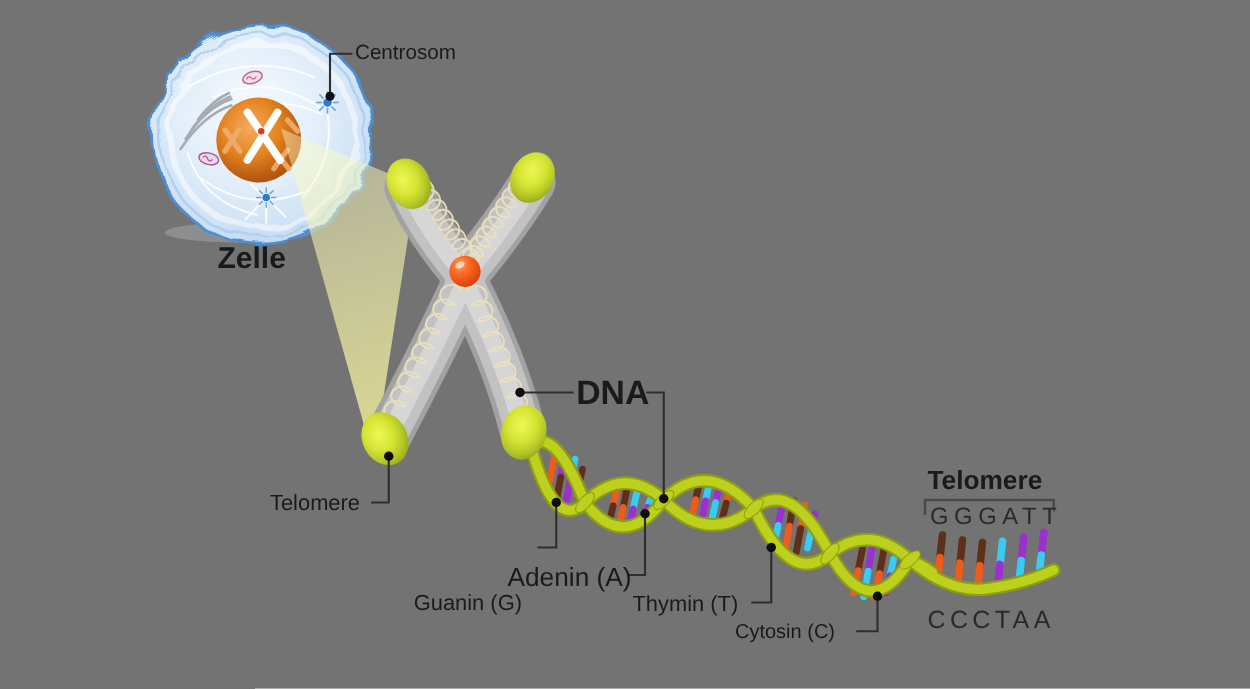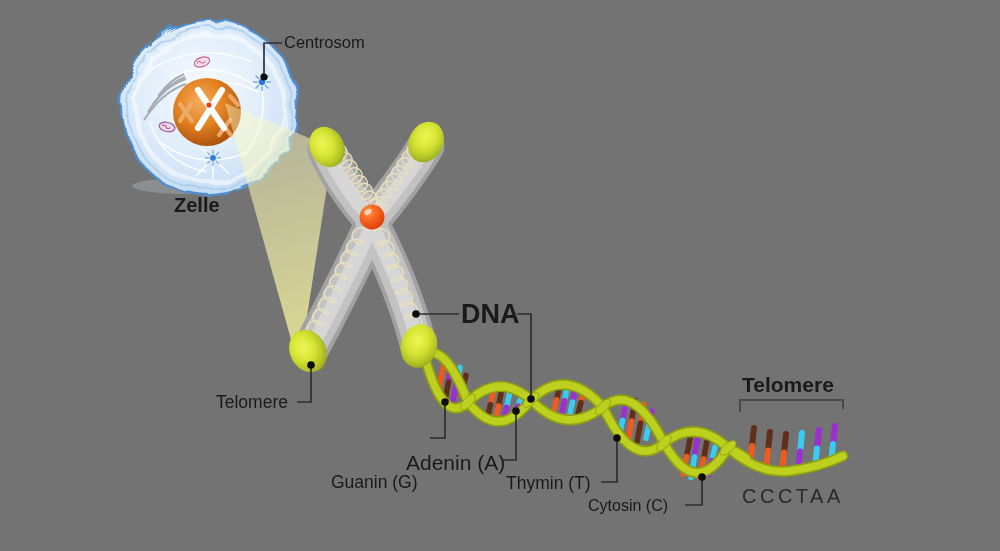--- a/index.html
+++ b/index.html
@@ -272,23 +272,24 @@
     <circle class="dot" cx="702" cy="477" r="3.8"></circle>
     <path class="conn" d="M459,314 L416,314"></path>
     <circle class="dot" cx="416" cy="314" r="3.8"></circle>
     <path class="conn" d="M517,314 L531,314 L531,401"></path>
     <circle class="dot" cx="531" cy="399" r="3.8"></circle>
     <path d="M740,412 L740,400 L843,400 L843,409" stroke="#4a4a4a" stroke-width="2" fill="none"></path>
   </g>
 </svg>
 
 <div class="lbl" style="left:284px;top:33px;font-size:16.5px;">Centrosom</div>
-<div class="lbl b" style="left:174px;top:194px;font-size:20px;">Zelle</div>
+<div class="lbl b" style="left:174px;top:194px;font-size:24px;">Zelle</div>
 <div class="lbl b" style="left:461px;top:300px;font-size:27px;">DNA</div>
 <div class="lbl" style="left:216px;top:393px;font-size:17.5px;">Telomere</div>
 <div class="lbl" style="left:331px;top:429px;font-size:17.5px;margin-top:44px;">Guanin (G)</div>
 <div class="lbl" style="left:406px;top:451px;font-size:21px;">Adenin (A)</div>
 <div class="lbl" style="left:506px;top:474px;font-size:17.5px;text-align:right;">Thymin (T)</div>
 <div class="lbl" style="left:588px;top:497px;font-size:16px;">Cytosin (C)</div>
 <div class="lbl b" style="left:742px;top:373px;font-size:21px;">Telomere</div>
+<div class="lbl" style="left:744px;top:404px;font-size:19px;letter-spacing:4.5px;color:#2a2a2a;">GGGATT</div>
 <div class="lbl" style="left:742px;top:485px;font-size:20px;letter-spacing:3.5px;color:#2a2a2a;">CCCTAA</div>
 
 </div>
 
 </body></html>

